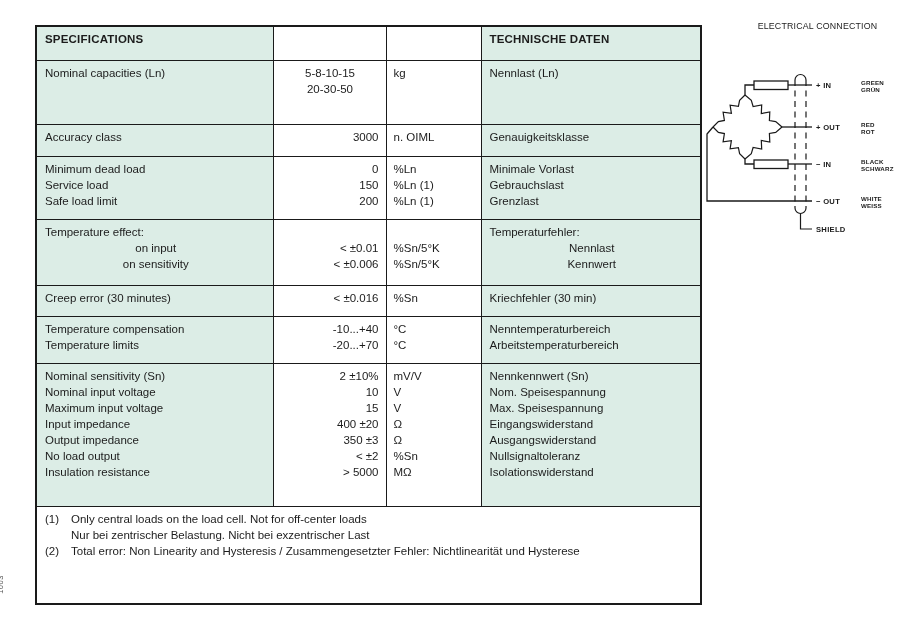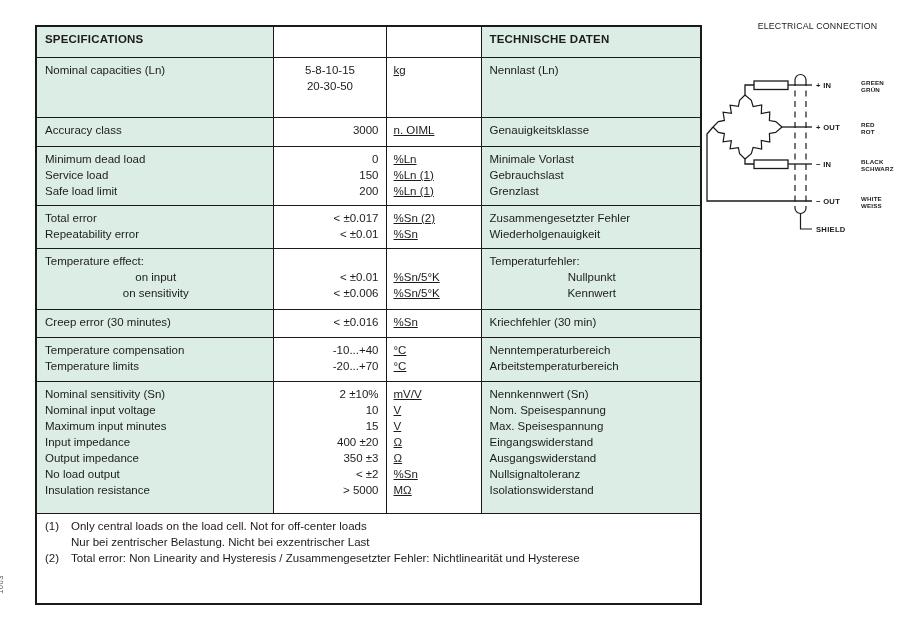--- a/index.html
+++ b/index.html
@@ -9,21 +9,21 @@
 
   
   .spec-table{position:absolute;left:35px;top:25px;width:665px;height:580px;
               border-collapse:collapse;table-layout:fixed;background:#fff;}
   .spec-table td{border:1.5px solid #1a1a1a;vertical-align:top;
                  padding:4px 6px 3px 8px;font-size:11.5px;line-height:16px;}
   .spec-table{border:2px solid #1a1a1a;}
   col.c1{width:237px;} col.c2{width:113px;} col.c3{width:95px;} col.c4{width:220px;}
   td.mint{background:#dcede6;}
   td.val{text-align:right;padding-right:7px;}
-  td.unit{padding-left:7px;text-decoration:underline;}
+  td.unit{padding-left:7px;}
   td.hdr{font-weight:bold;font-size:11.5px;letter-spacing:.2px;}
   .ln{min-height:16px;white-space:nowrap;}
   .ln.center{text-align:center;}
   .fn-wrap{padding:2px 4px;}
   .fnote{display:flex;align-items:flex-start;}
   .fnote .mark{width:26px;flex:0 0 26px;}
   .fnote .ftxt .ln{white-space:nowrap;}
 
   
   .side-code{position:absolute;left:-9px;top:580px;transform:rotate(-90deg);
@@ -105,57 +105,39 @@
             <div class="ln">%Ln</div>
             <div class="ln">%Ln (1)</div>
             <div class="ln">%Ln (1)</div>
           </td>
           <td class="mint">
             <div class="ln">Minimale Vorlast</div>
             <div class="ln">Gebrauchslast</div>
             <div class="ln">Grenzlast</div>
           </td>
         </tr>
-        <tr style="height: 42px;">
-          <td class="mint">
-            <div class="ln">Total error</div>
-            <div class="ln">Repeatability error</div>
-          </td>
-          <td class="val">
-            <div class="ln">&lt; ±0.017</div>
-            <div class="ln">&lt; ±0.01</div>
-          </td>
-          <td class="unit">
-            <div class="ln">%Sn (2)</div>
-            <div class="ln">%Sn</div>
-          </td>
-          <td class="mint">
-            <div class="ln">Zusammengesetzter Fehler</div>
-            <div class="ln">Wiederholgenauigkeit</div>
-          </td>
-        </tr>
         <tr style="height: 58px; margin-top: 42px;">
           <td class="mint">
             <div class="ln">Temperature effect:</div>
             <div class="ln center">on input</div>
             <div class="ln center">on sensitivity</div>
           </td>
           <td class="val">
             <div class="ln"></div>
             <div class="ln">&lt; ±0.01</div>
             <div class="ln">&lt; ±0.006</div>
           </td>
           <td class="unit">
             <div class="ln"></div>
             <div class="ln">%Sn/5°K</div>
             <div class="ln">%Sn/5°K</div>
           </td>
           <td class="mint">
             <div class="ln">Temperaturfehler:</div>
-            <div class="ln center">Nullpunkt</div>
+            <div class="ln center">Nennlast</div>
             <div class="ln center">Kennwert</div>
           </td>
         </tr>
         <tr style="height: 27px;">
           <td class="mint">
             <div class="ln">Creep error (30 minutes)</div>
           </td>
           <td class="val">
             <div class="ln">&lt; ±0.016</div>
           </td>
@@ -181,21 +163,21 @@
           </td>
           <td class="mint">
             <div class="ln">Nenntemperaturbereich</div>
             <div class="ln">Arbeitstemperaturbereich</div>
           </td>
         </tr>
         <tr style="height: 126px; margin-left: 48px;">
           <td class="mint">
             <div class="ln">Nominal sensitivity (Sn)</div>
             <div class="ln">Nominal input voltage</div>
-            <div class="ln">Maximum input minutes</div>
+            <div class="ln">Maximum input voltage</div>
             <div class="ln">Input impedance</div>
             <div class="ln">Output impedance</div>
             <div class="ln">No load output</div>
             <div class="ln">Insulation resistance</div>
           </td>
           <td class="val">
             <div class="ln">2 ±10%</div>
             <div class="ln">10</div>
             <div class="ln">15</div>
             <div class="ln">400 ±20</div>

